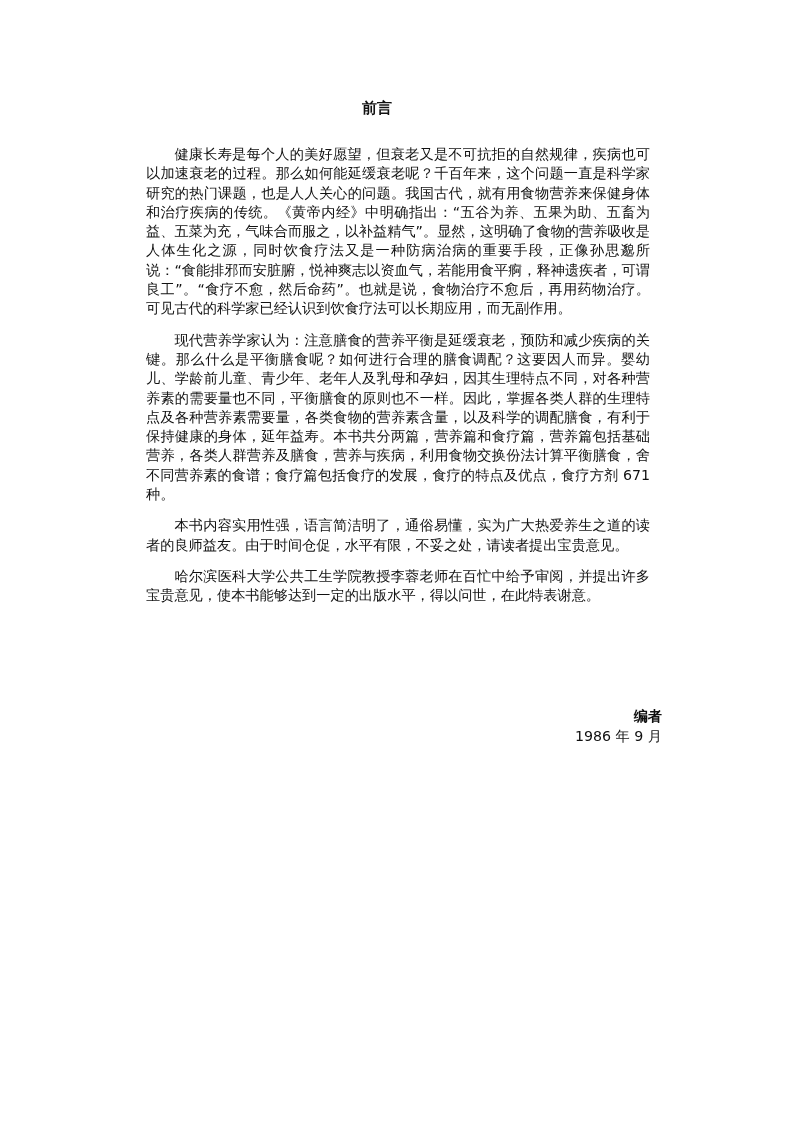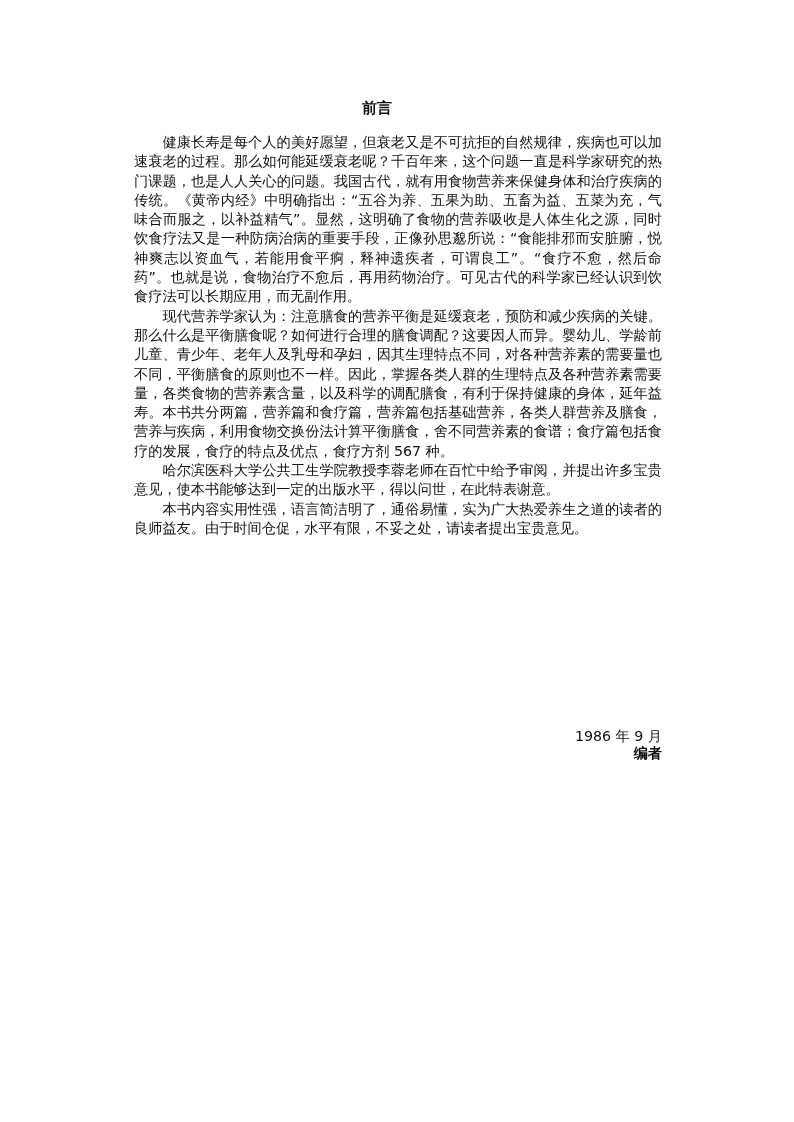--- a/index.html
+++ b/index.html
@@ -2,31 +2,31 @@
 <html><head>
 <meta charset="utf-8">
 <style>
   html, body { margin: 0; padding: 0; background: #ffffff; }
   body { width: 794px; height: 1122px; position: relative; overflow: hidden;
          font-family: "DejaVu Sans", "Liberation Sans", sans-serif; color: #111; }
   .title { position: absolute; top: 98px; left: 0; width: 754px; text-align: center;
            font-size: 15px; font-weight: bold; line-height: 20px; }
   .body { position: absolute; top: 133px; left: 134px; width: 528px; font-size: 14.2px;
           line-height: 19.3px; }
-  .para { margin: 0; text-indent: 2em; text-align: justify; text-align-last: left; }
+  .para { margin: 12px; text-indent: 2em; text-align: justify; text-align-last: left; }
   .sign { position: absolute; left: 134px; width: 528px; text-align: right; font-size: 14.2px; line-height: 19.3px; }
-  .author { top: 744px; font-weight: bold; }
+  .author { top: 707px; font-weight: bold; }
   .date { top: 727px; }
 </style>
 </head>
 <body>
 
 <div class="title">前言</div>
 
 <div class="body">
   <p class="para">健康长寿是每个人的美好愿望，但衰老又是不可抗拒的自然规律，疾病也可以加速衰老的过程。那么如何能延缓衰老呢？千百年来，这个问题一直是科学家研究的热门课题，也是人人关心的问题。我国古代，就有用食物营养来保健身体和治疗疾病的传统。《黄帝内经》中明确指出：“五谷为养、五果为助、五畜为益、五菜为充，气味合而服之，以补益精气”。显然，这明确了食物的营养吸收是人体生化之源，同时饮食疗法又是一种防病治病的重要手段，正像孙思邈所说：“食能排邪而安脏腑，悦神爽志以资血气，若能用食平痾，释神遗疾者，可谓良工”。“食疗不愈，然后命药”。也就是说，食物治疗不愈后，再用药物治疗。可见古代的科学家已经认识到饮食疗法可以长期应用，而无副作用。</p>
-  <p class="para">现代营养学家认为：注意膳食的营养平衡是延缓衰老，预防和减少疾病的关键。那么什么是平衡膳食呢？如何进行合理的膳食调配？这要因人而异。婴幼儿、学龄前儿童、青少年、老年人及乳母和孕妇，因其生理特点不同，对各种营养素的需要量也不同，平衡膳食的原则也不一样。因此，掌握各类人群的生理特点及各种营养素需要量，各类食物的营养素含量，以及科学的调配膳食，有利于保持健康的身体，延年益寿。本书共分两篇，营养篇和食疗篇，营养篇包括基础营养，各类人群营养及膳食，营养与疾病，利用食物交换份法计算平衡膳食，舍不同营养素的食谱；食疗篇包括食疗的发展，食疗的特点及优点，食疗方剂 567 种。</p>
+  <p class="para">现代营养学家认为：注意膳食的营养平衡是延缓衰老，预防和减少疾病的关键。那么什么是平衡膳食呢？如何进行合理的膳食调配？这要因人而异。婴幼儿、学龄前儿童、青少年、老年人及乳母和孕妇，因其生理特点不同，对各种营养素的需要量也不同，平衡膳食的原则也不一样。因此，掌握各类人群的生理特点及各种营养素需要量，各类食物的营养素含量，以及科学的调配膳食，有利于保持健康的身体，延年益寿。本书共分两篇，营养篇和食疗篇，营养篇包括基础营养，各类人群营养及膳食，营养与疾病，利用食物交换份法计算平衡膳食，舍不同营养素的食谱；食疗篇包括食疗的发展，食疗的特点及优点，食疗方剂 671 种。</p>
+  <p class="para">本书内容实用性强，语言简洁明了，通俗易懂，实为广大热爱养生之道的读者的良师益友。由于时间仓促，水平有限，不妥之处，请读者提出宝贵意见。</p>
   <p class="para">哈尔滨医科大学公共工生学院教授李蓉老师在百忙中给予审阅，并提出许多宝贵意见，使本书能够达到一定的出版水平，得以问世，在此特表谢意。</p>
-  <p class="para">本书内容实用性强，语言简洁明了，通俗易懂，实为广大热爱养生之道的读者的良师益友。由于时间仓促，水平有限，不妥之处，请读者提出宝贵意见。</p>
 </div>
 
 <div class="sign author">编者</div>
 <div class="sign date">1986 年 9 月</div>
 
 </body></html>

